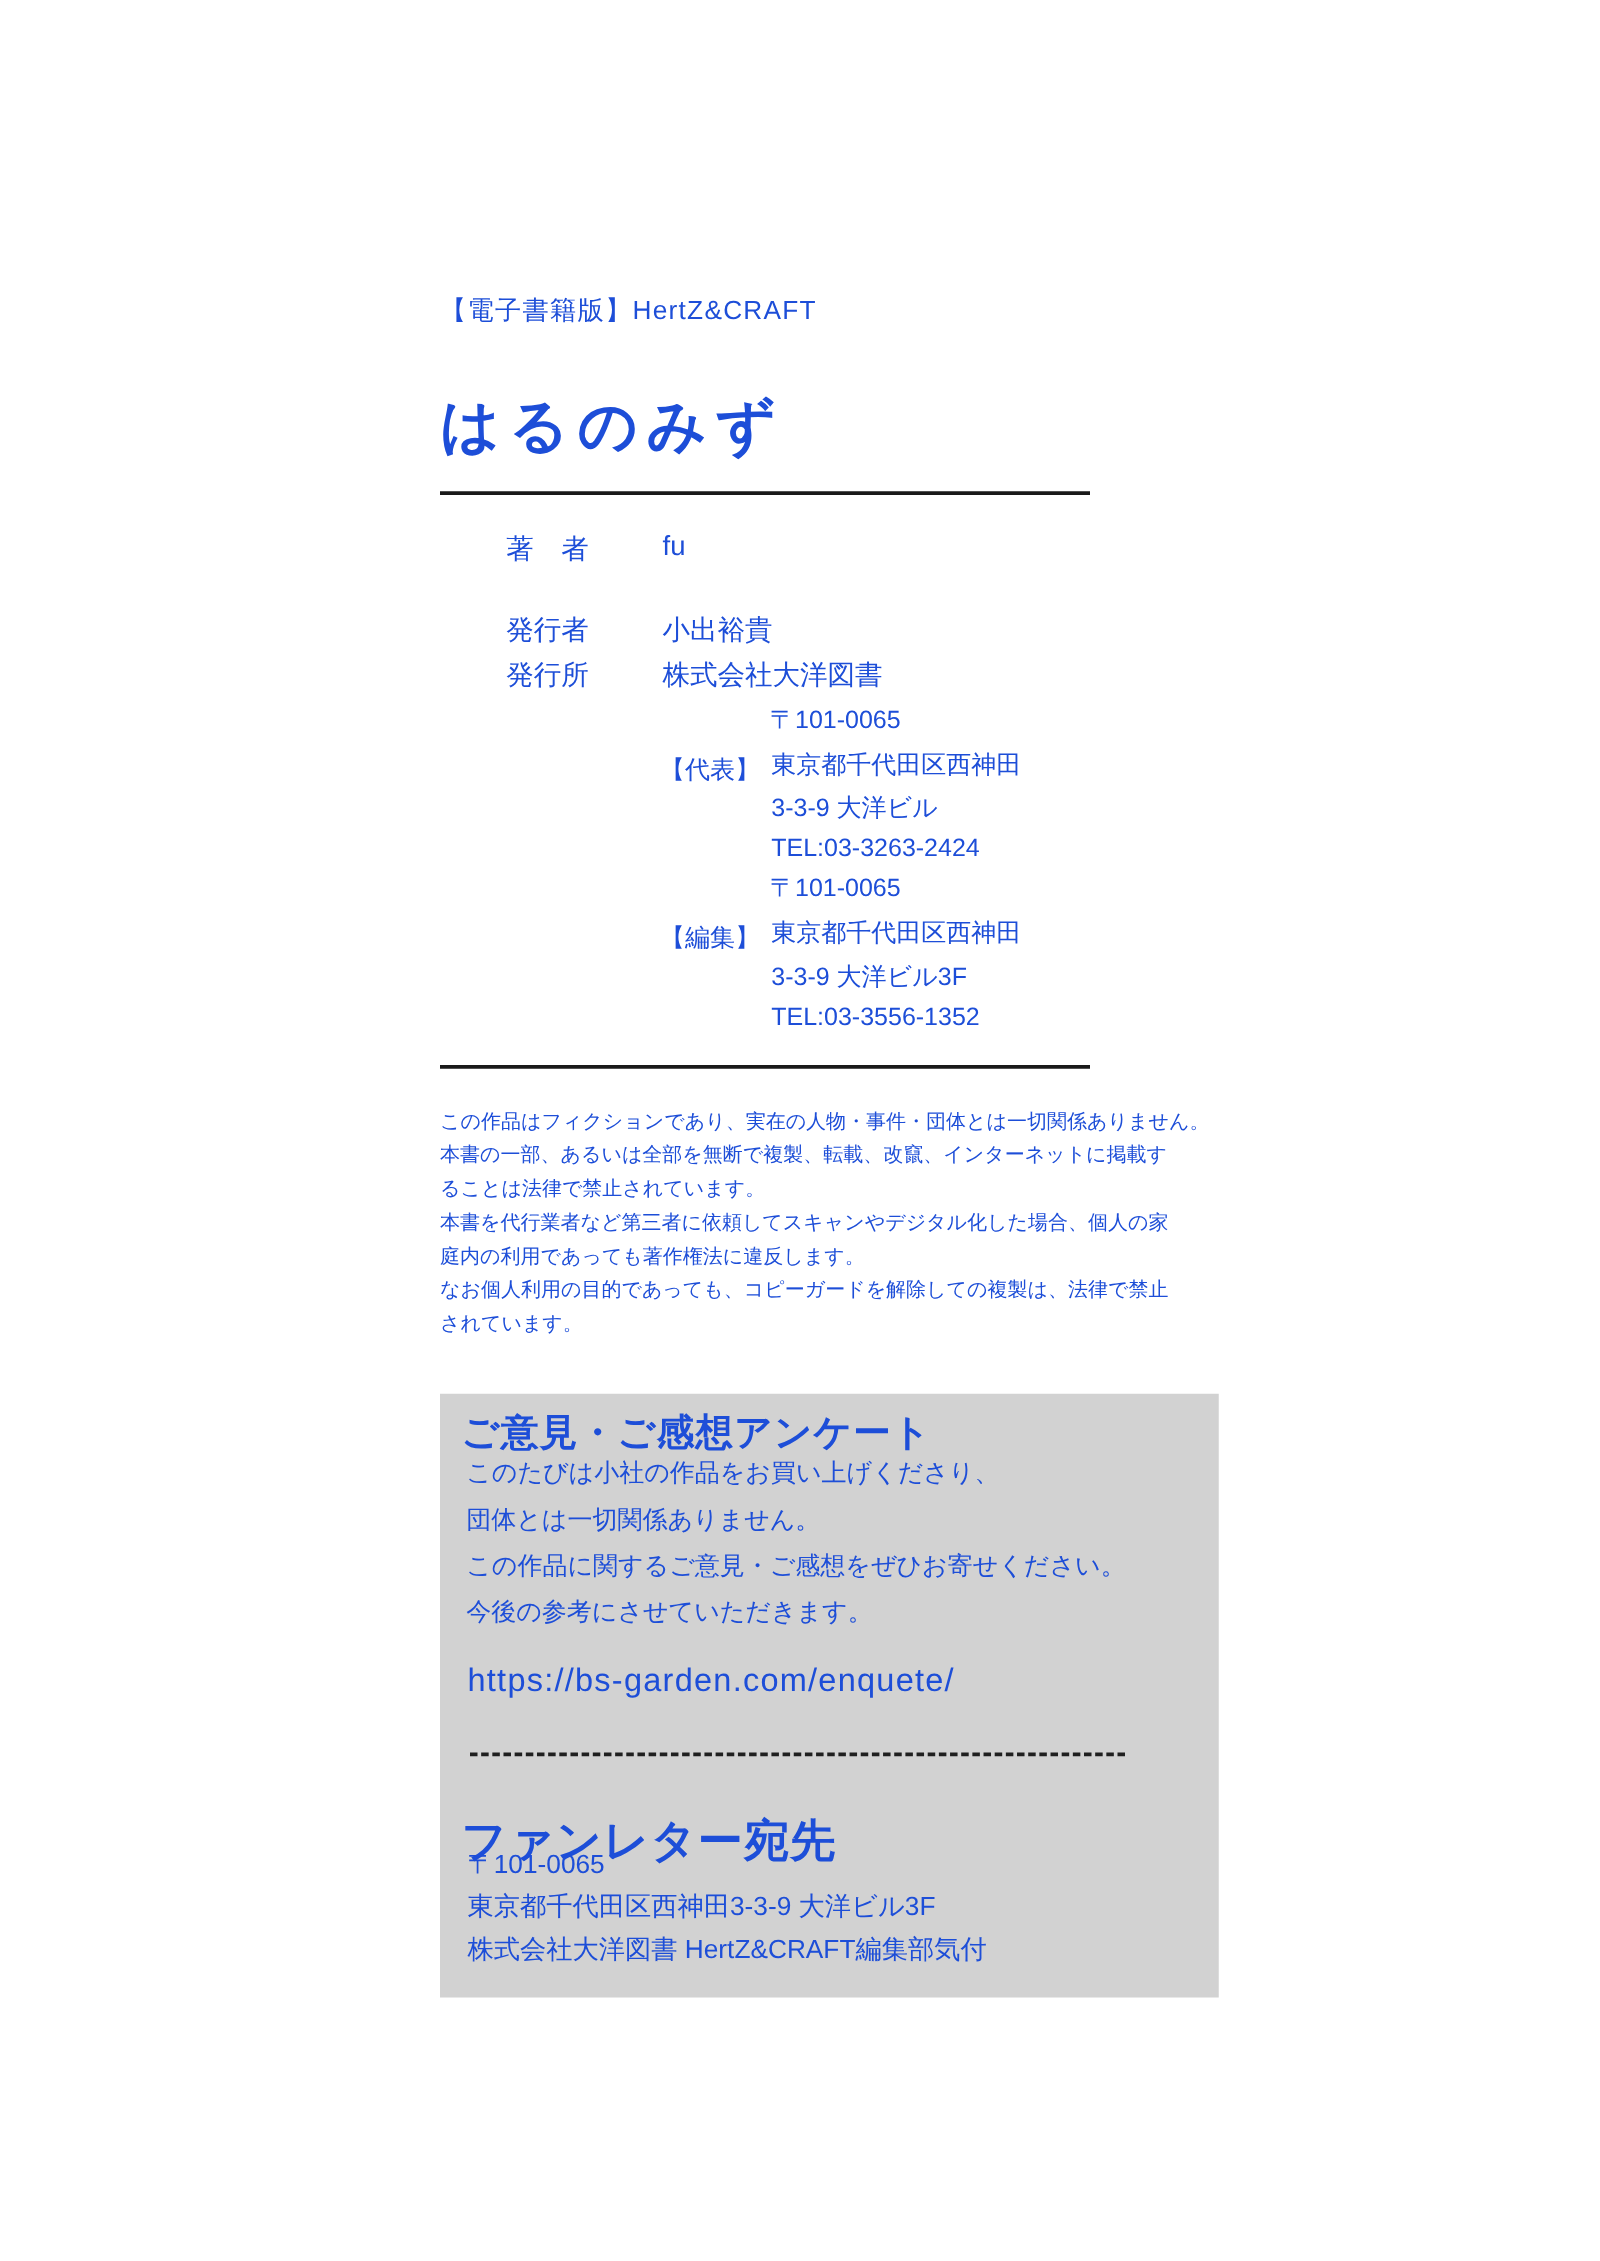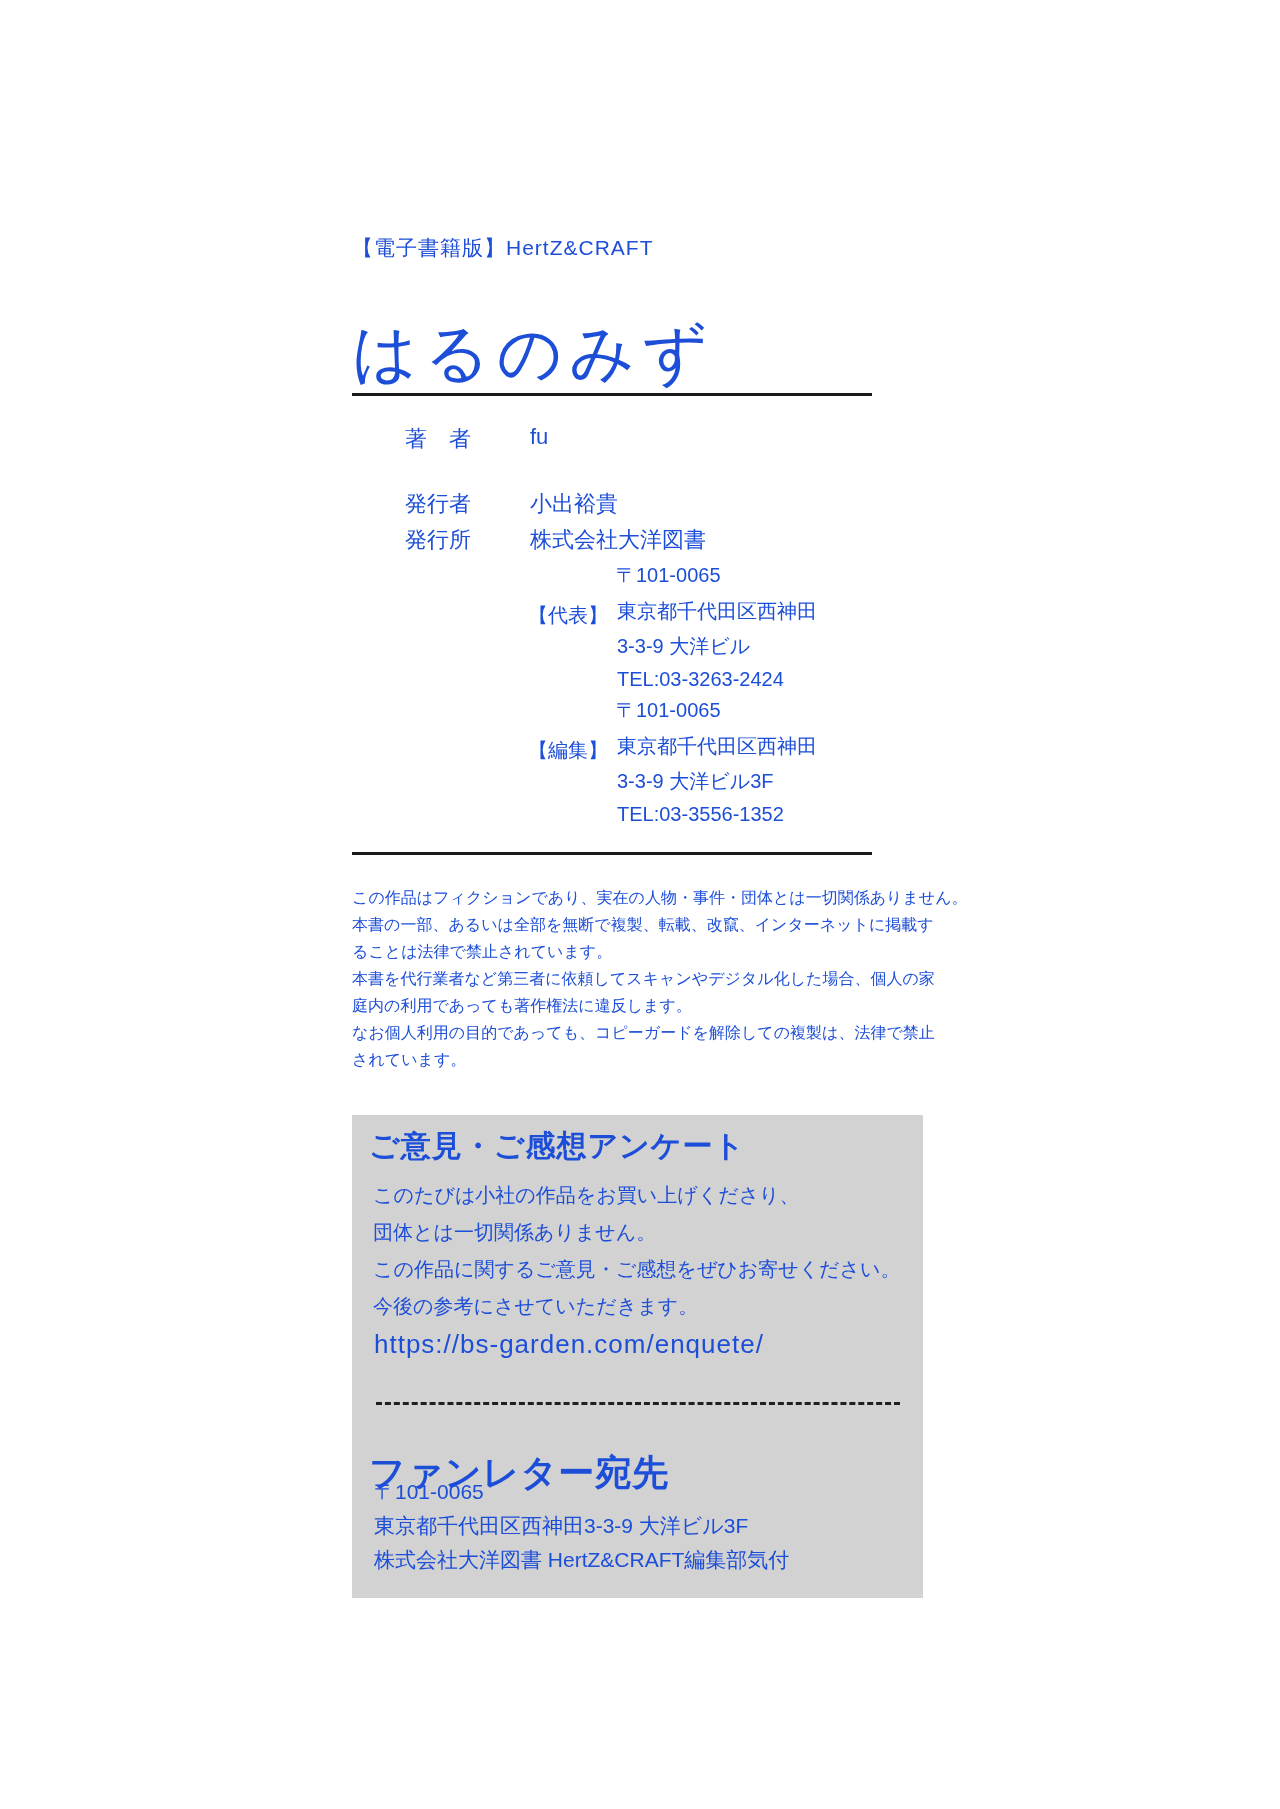--- a/index.html
+++ b/index.html
@@ -10,44 +10,44 @@
     background:#ffffff;
     overflow:hidden;
     font-family:"Liberation Sans","DejaVu Sans",sans-serif;
     color:#1d4ed8;
   }
   .content{position:absolute;left:352px;top:0;width:575px;}
   .content > div{position:absolute;}
   .nowrap{white-space:nowrap;}
 
   .edition{left:0;top:234px;font-size:21px;letter-spacing:1px;}
-  .title{left:0;top:310px;font-size:64px;font-weight:normal;letter-spacing:7px;}
+  .title{left:0;top:310px;font-size:47px;font-weight:bold;letter-spacing:7px;}
   .rule{left:0;width:520px;height:3px;background:#1a1a1a;}
   .rule-top{top:393px;}
   .rule-bottom{top:852px;}
 
   .crow{left:0;width:100%;font-size:22px;}
   .clabel{position:absolute;left:53px;white-space:nowrap;}
   .cvalue{position:absolute;left:178px;white-space:nowrap;}
 
   .office-row{left:0;width:100%;font-size:20px;}
   .otag{position:absolute;left:176px;white-space:nowrap;margin-top:40px;}
   .opostal{position:absolute;left:264px;white-space:nowrap;}
   .addr{left:265px;font-size:20px;white-space:nowrap;}
 
   .disclaimer{left:0;top:884px;font-size:16px;line-height:27px;}
   .disclaimer div{white-space:nowrap;}
 
   .survey-box{
-    left:0;top:1115px;width:571px;height:483px;
+    left:0;top:1115px;width:623px;height:483px;
     background:#d2d2d2;
   }
   .survey-box > div{position:absolute;}
   .box-heading{left:17px;top:11px;font-size:30px;font-weight:bold;letter-spacing:1px;white-space:nowrap;}
-  .box-body{left:21px;top:62px;font-size:20px;line-height:37px;}
+  .box-body{left:21px;top:46px;font-size:20px;line-height:37px;}
   .box-body div{white-space:nowrap;}
   .box-url{left:22px;top:214px;font-size:26px;letter-spacing:1px;white-space:nowrap;}
   .box-dash{left:24px;top:287px;width:524px;height:0;border-top:3px dashed #1f1f1f;}
   .fan-heading{left:17px;top:310px;font-size:36px;font-weight:bold;letter-spacing:1px;white-space:nowrap;margin-top:24px;}
   .fan-body{left:22px;top:360px;font-size:21px;line-height:34px;}
   .fan-body div{white-space:nowrap;}
 </style>
 </head>
 <body>
 

